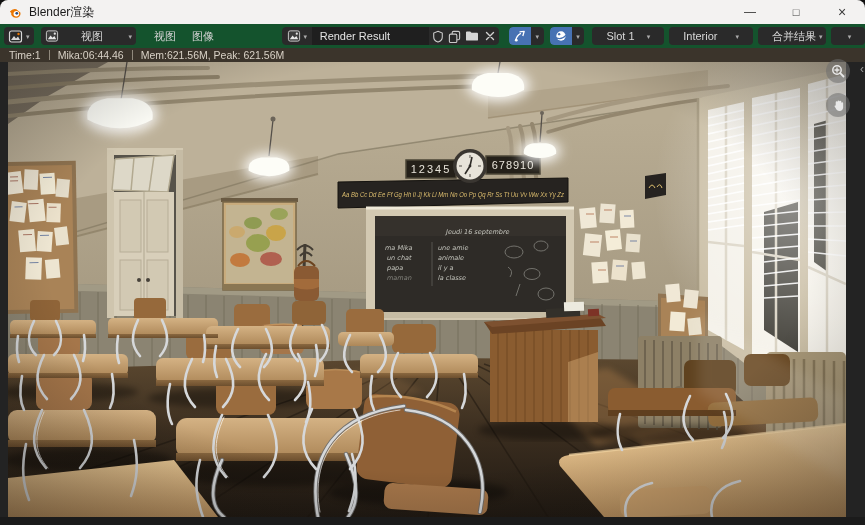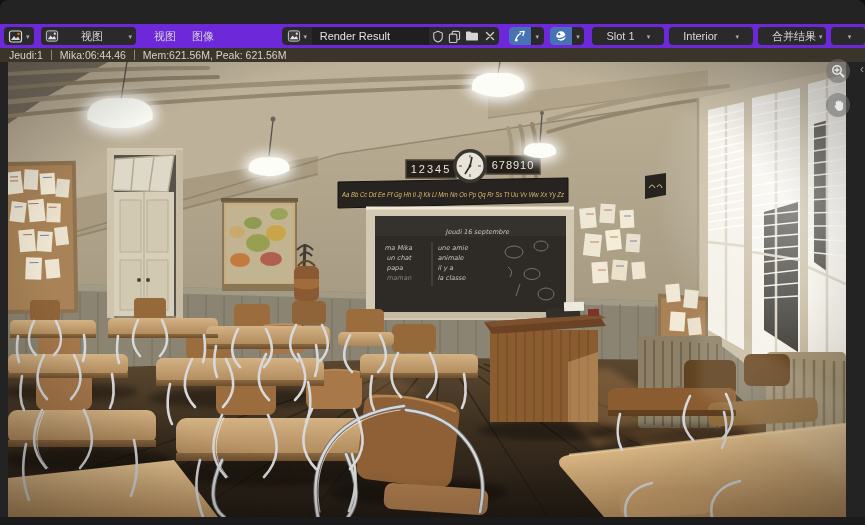--- a/index.html
+++ b/index.html
@@ -15,21 +15,21 @@
     background:#f3f2f1;display:flex;align-items:center;color:#1b1b1b;font-size:12px;
   }
   .titlebar .logo{width:13px;height:13px;margin:0 7px 0 9px;flex:0 0 auto;}
   .titlebar .title{flex:1 1 auto;white-space:nowrap;}
   .win-btn{width:46px;height:24px;display:flex;align-items:center;justify-content:center;
     color:#3a3a3a;font-size:12px;}
   .win-btn.max{font-size:11px}
   .win-btn.close{font-size:14px}
   
   .header{
-    position:absolute;left:0;top:24px;width:865px;height:24px;background:#6d28d9;
+    position:absolute;left:0;top:24px;width:865px;height:24px;background:#14532d;
     display:flex;align-items:center;color:#d8d8d8;font-size:11px;white-space:nowrap;
   }
   .hbtn{height:18px;background:#2a2a2a;border-radius:4px;display:flex;align-items:center;
     padding:0 4px;margin-left:4px;}
   .caret{font-size:7px;color:#ababab;margin-left:3px;line-height:1;}
   .menu-item{padding:0 8px;color:#d3d3d3;}
   .dd-label{padding:0 2px;}
   .grow-gap{width:54px;}
   .field{height:18px;background:#1f1f1f;border-radius:0;display:flex;align-items:center;
     padding:0 8px;width:118px;color:#e4e4e4;}
@@ -54,20 +54,32 @@
     background:rgba(110,110,110,.55);display:flex;align-items:center;justify-content:center;}
   .gizmo svg{display:block}
   .collapse{position:absolute;right:1px;top:1px;color:#9a9a9a;font-size:12px;line-height:12px;}
   .bottom-strip{position:absolute;left:0;bottom:0;width:865px;height:8px;background:#1b1b1b;}
 </style>
 </head>
 <body>
 
 <div class="window">
 
+  <div class="titlebar">
+    <svg class="logo" viewBox="0 0 16 16">
+      <path d="M1,7 Q4,3 9,4 L14,8 Q15,12 11,14 Q6,15.5 3.5,12 Q2,10 3,8 Z" fill="#ea7600"></path>
+      <circle cx="9" cy="9.5" r="3.4" fill="#ffffff"></circle>
+      <circle cx="9.6" cy="9" r="1.7" fill="#2a4a7a"></circle>
+      <path d="M1,7 L6,6.5 L4,9 Z" fill="#ea7600"></path>
+    </svg>
+    <span class="title">Blender渲染</span>
+    <div class="win-btn">—</div>
+    <div class="win-btn max">□</div>
+    <div class="win-btn close">×</div>
+  </div>
 
   <div class="header">
     <div class="hbtn">
       <svg width="15" height="15" viewBox="0 0 15 15">
         <rect x="1.5" y="2" width="12" height="11" rx="2" fill="none" stroke="#d8d8d8" stroke-width="1.2"></rect>
         <path d="M3,11 L6,7 L8,9.5 L10,7.5 L12,11 Z" fill="#d8d8d8"></path>
         <circle cx="10.5" cy="5" r="1.2" fill="#ea7600"></circle>
       </svg>
       <span class="caret">▾</span>
     </div>
@@ -161,21 +173,21 @@
     <div class="dd" style="width:34px;justify-content:center">
       <svg width="13" height="13" viewBox="0 0 15 15">
         <rect x="1.5" y="2" width="12" height="11" rx="2" fill="#3d3d3d" stroke="#cfcfcf" stroke-width="1"></rect>
         <path d="M3,11 L6,7 L8,9.5 L10,7.5 L12,11 Z" fill="#e6e6e6"></path>
       </svg>
       <span class="caret">▾</span>
     </div>
   </div>
 
   <div class="statusbar">
-    <span>Jeudi:1</span>
+    <span>Time:1</span>
     <span class="sep"></span>
     <span>Mika:06:44.46</span>
     <span class="sep"></span>
     <span>Mem:621.56M, Peak: 621.56M</span>
   </div>
 
   <div class="viewport">
     <div class="render-image">
 
       <svg width="838" height="455" viewBox="0 0 838 455">

